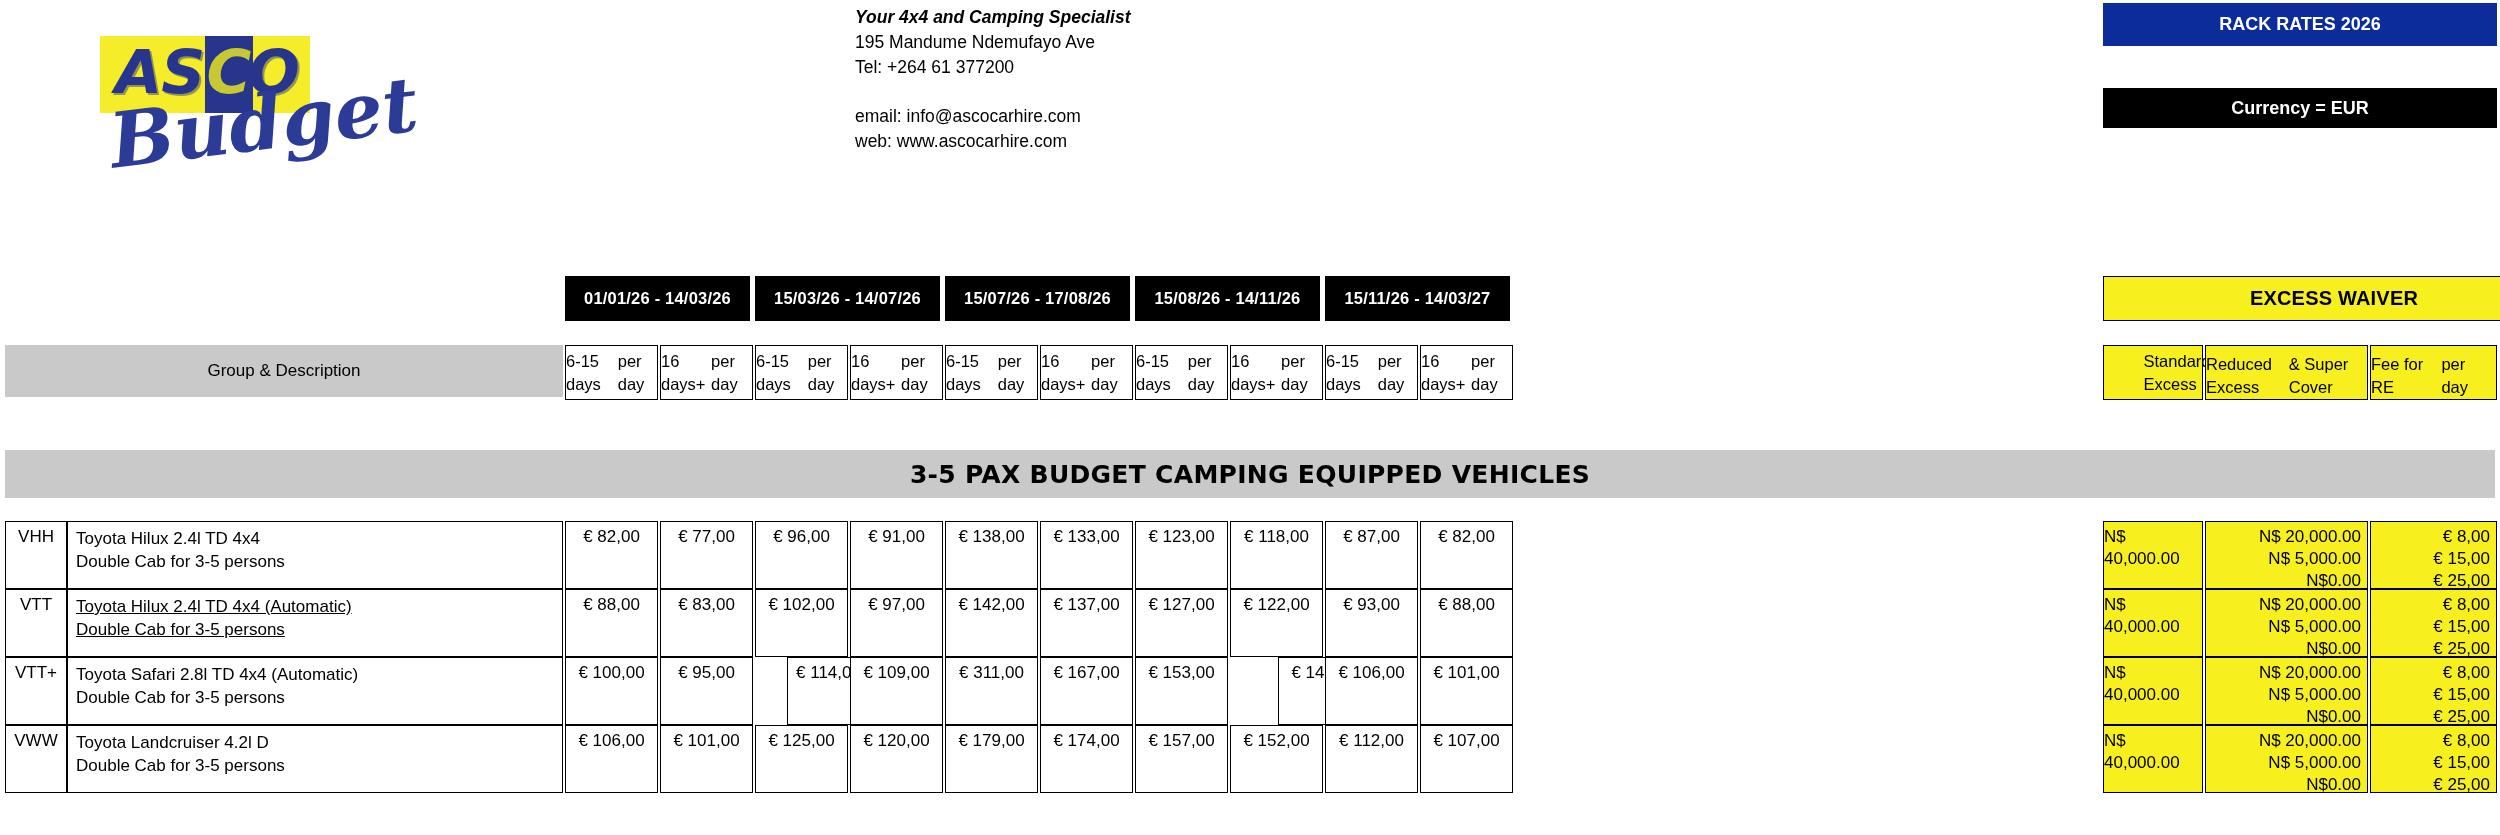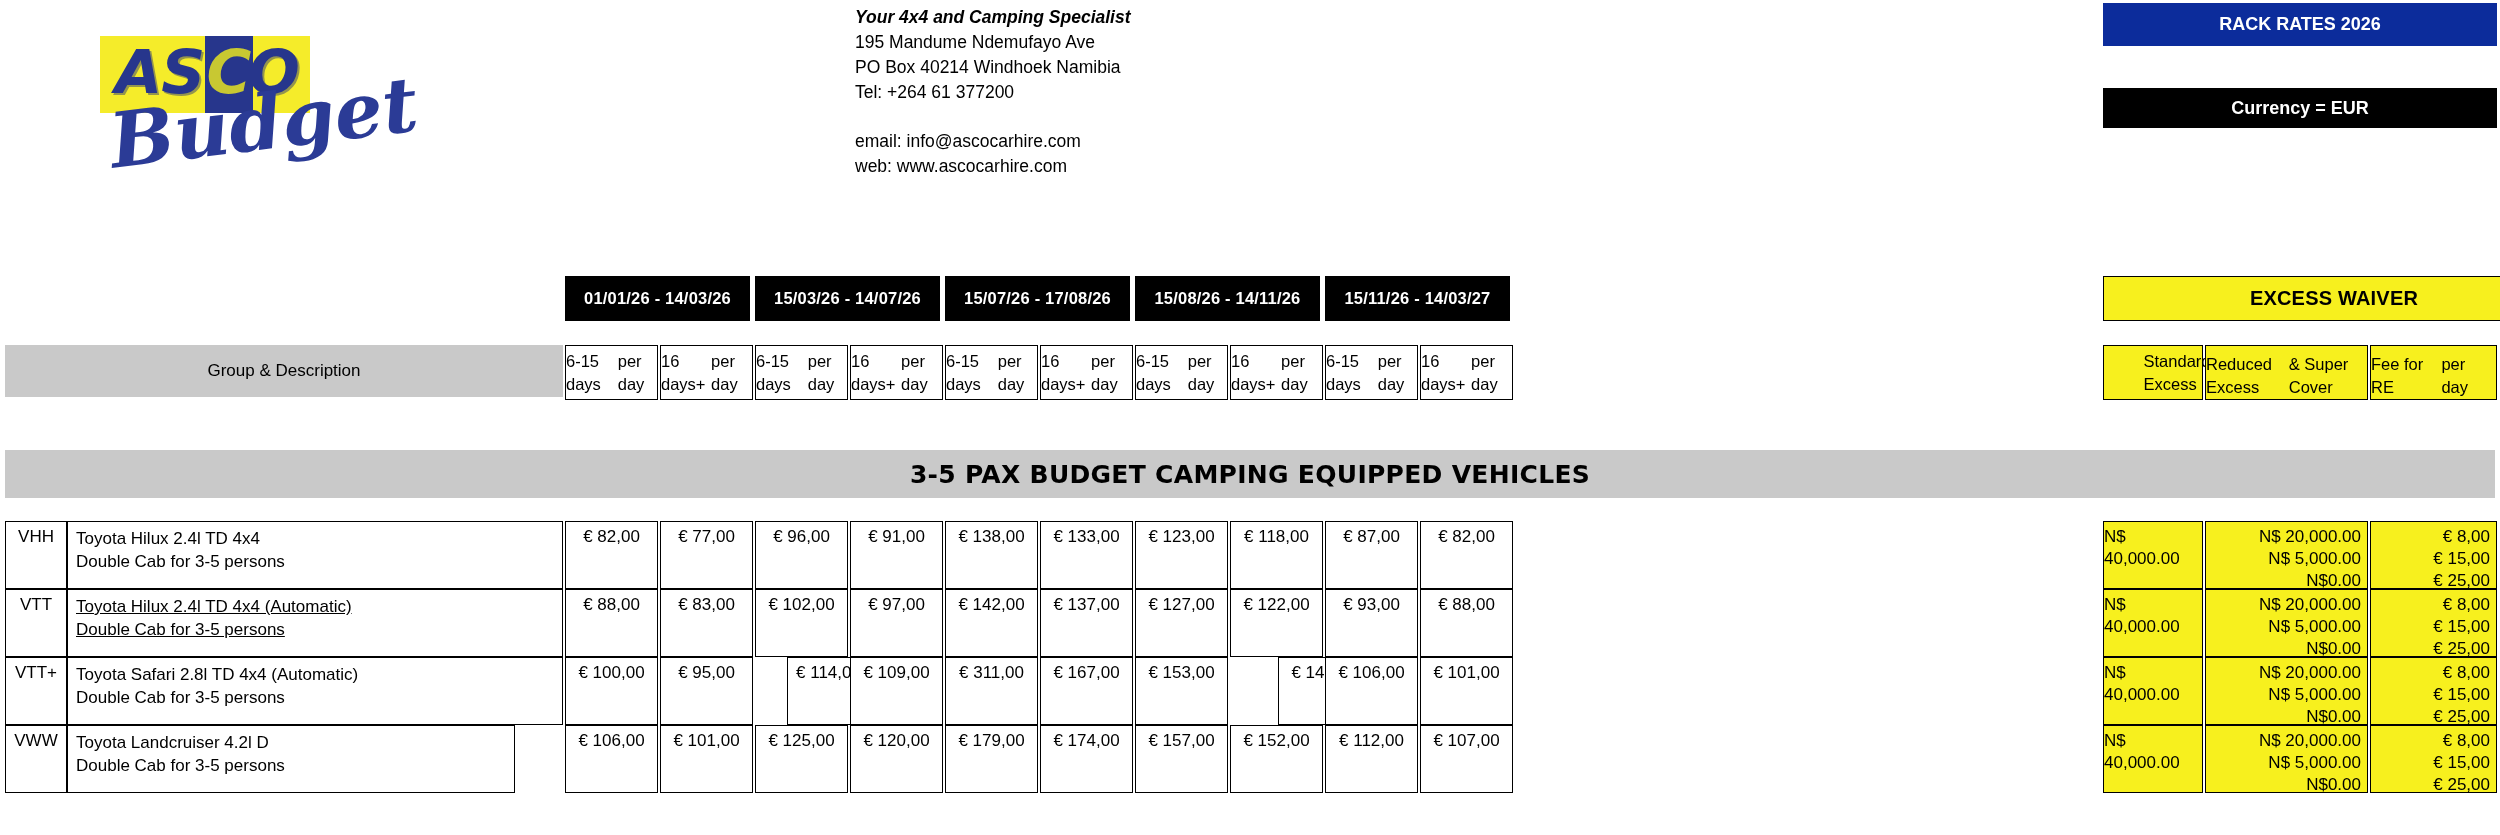--- a/index.html
+++ b/index.html
@@ -141,21 +141,20 @@
     <div class="logo-yellow"></div>
     <div class="logo-asco">ASCO</div>
     <div class="logo-c-box"></div>
     <div class="logo-c-letter">C</div>
     <div class="logo-budget">Budget</div>
   </div>
 
   <div class="contact">
     <div class="tagline">Your 4x4 and Camping Specialist</div>
     <div>195 Mandume Ndemufayo Ave</div>
-    <div>PO Box 40214 Windhoek Namibia</div>
     <div>Tel: +264 61 377200</div>
     <div class="gap"></div>
     <div>email: info@ascocarhire.com</div>
     <div>web: www.ascocarhire.com</div>
   </div>
 
   <div class="badge badge-rack">RACK RATES 2026</div>
   <div class="badge badge-cur">Currency = EUR</div>
 
   <div class="tbl">
@@ -311,21 +310,21 @@
             <span>N$0.00</span>
           </div>
           <div class="cell yellow" style="left: 2370px; width: 127px;">
             <span>€ 8,00</span>
             <span>€ 15,00</span>
             <span>€ 25,00</span>
           </div>
         </div>
         <div class="drow">
           <div class="cell code" style="left: 5px; width: 62px;">VWW</div>
-          <div class="cell desc" style="left: 67px; width: 448px;">
+          <div class="cell desc" style="left: 67px; width: 496px;">
             <div>Toyota Landcruiser 4.2l D</div>
             <div>Double Cab for 3-5 persons</div>
           </div>
           <div class="cell price" style="left: 565px; width: 93px;">€ 106,00</div>
           <div class="cell price" style="left: 660px; width: 93px;">€ 101,00</div>
           <div class="cell price" style="left: 755px; width: 93px;">€ 125,00</div>
           <div class="cell price" style="left: 850px; width: 93px;">€ 120,00</div>
           <div class="cell price" style="left: 945px; width: 93px;">€ 179,00</div>
           <div class="cell price" style="left: 1040px; width: 93px;">€ 174,00</div>
           <div class="cell price" style="left: 1135px; width: 93px;">€ 157,00</div>

